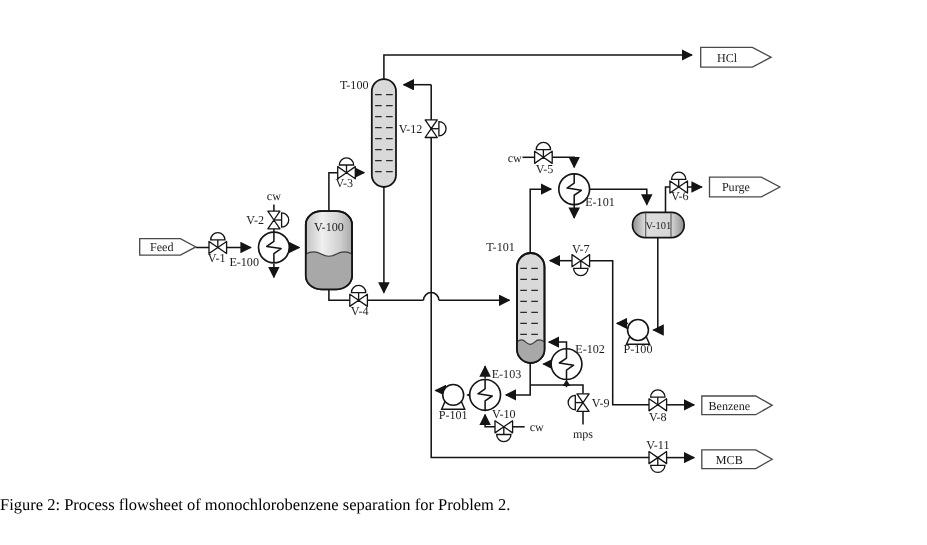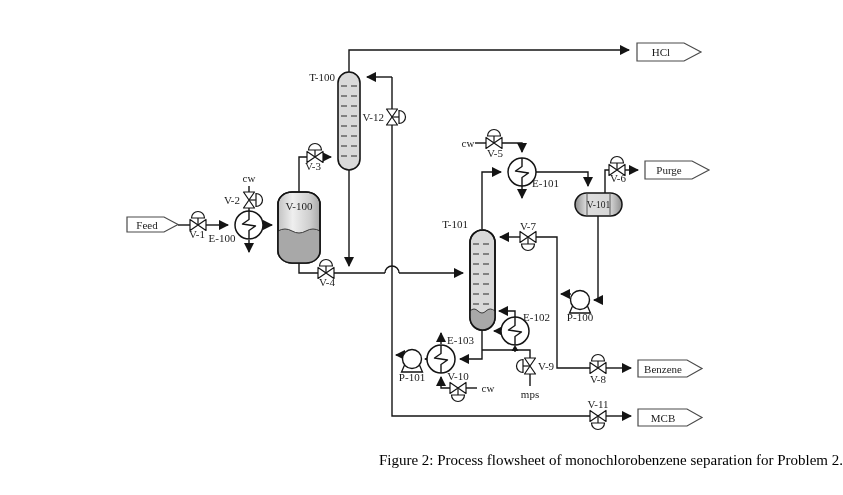--- a/index.html
+++ b/index.html
@@ -1,21 +1,21 @@
 <!DOCTYPE html>
 <html><head>
 <meta charset="utf-8">
 <style>
   html,body{margin:0;padding:0;background:#fff;}
   .page{position:relative;width:843px;height:495px;background:#fff;overflow:hidden;
         font-family:"Liberation Serif","DejaVu Serif",serif;}
   svg{position:absolute;top:0;left:0;}
   svg text{font-family:"Liberation Serif","DejaVu Serif",serif;font-size:11px;fill:#1c1c1c;}
   svg text.small{font-size:9.5px;}
-  .caption{position:absolute;top:452px;left:0;width:843px;text-align:right;
+  .caption{position:absolute;top:452px;left:0;width:843px;text-align:left;
            font-size:15px;color:#000;}
 </style>
 </head>
 <body>
 
 <div class="page">
 <svg width="843" height="495" viewBox="0 0 843 495">
   <defs>
     <marker id="ah" viewBox="0 0 10 10" refX="9" refY="5" markerWidth="7.5" markerHeight="7.5" orient="auto-start-reverse">
       <path d="M0,0 L10,5 L0,10 Z" fill="#141414"></path>

